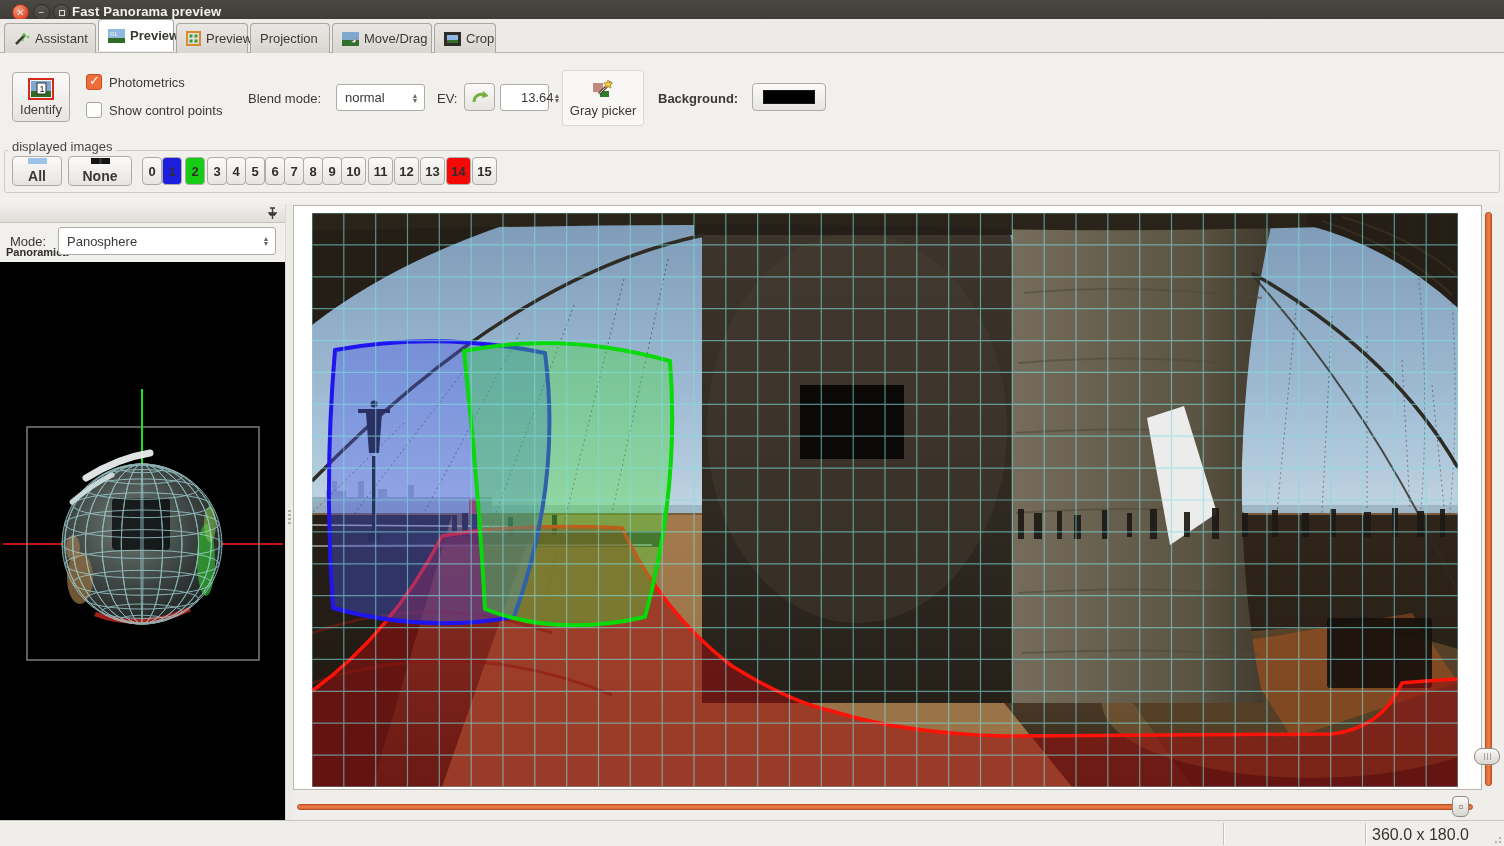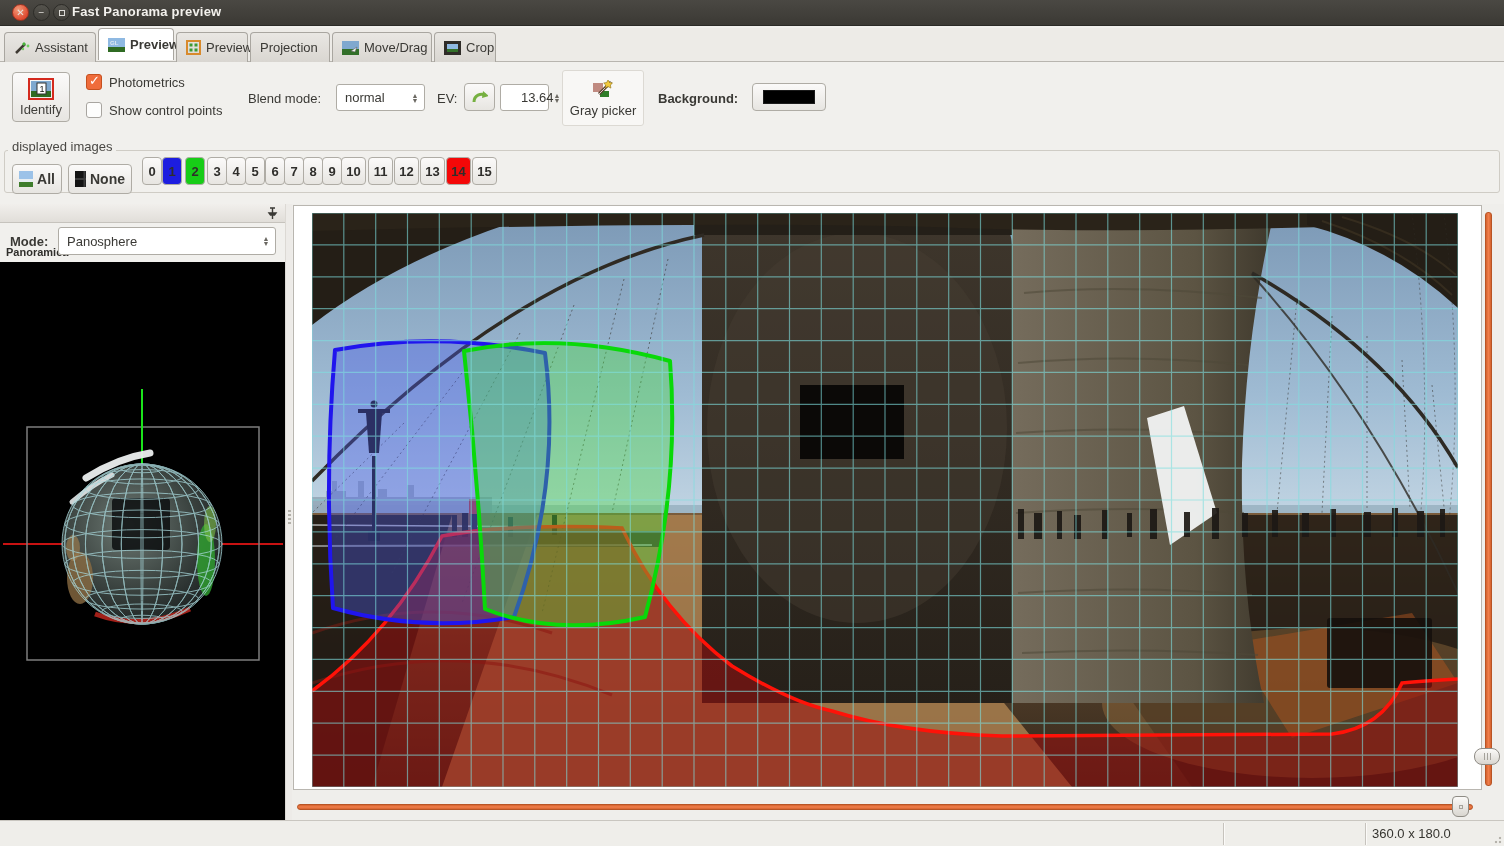--- a/index.html
+++ b/index.html
@@ -11,21 +11,21 @@
     background:linear-gradient(#4A4843,#3B3934);border-bottom:1px solid #2B2A26;}
   .winbtn{position:absolute;top:4px;width:17px;height:17px;border-radius:50%;font-size:10px;
     display:flex;align-items:center;justify-content:center;color:#E6E4E0;}
   .winbtn.close{left:12px;background:radial-gradient(circle at 35% 30%,#F29A78,#DF4B32 70%);border:1px solid #9E3220;}
   .winbtn.min,.winbtn.max{background:linear-gradient(#55534D,#413F3A);border:1px solid #2C2B27;}
   .winbtn.min{left:33px;} .winbtn.max{left:53px;}
   .winbtn .sq{width:6px;height:6px;border:1.5px solid #DDDBD7;}
   .wintitle{position:absolute;left:72px;top:4px;font-size:13px;font-weight:bold;color:#F3F1ED;letter-spacing:.2px;text-align:right;}
 
   
-  .tabbar{position:absolute;left:0;top:28px;width:1504px;height:34px;background:#EDEBE7;
+  .tabbar{position:absolute;left:0;top:19px;width:1504px;height:34px;background:#EDEBE7;
     border-bottom:1px solid #B8B5AF;}
   .tab{position:absolute;top:4px;height:30px;background:linear-gradient(#E9E7E3,#D9D6D1);
     border:1px solid #A9A6A0;border-bottom:none;border-radius:4px 4px 0 0;
     display:flex;align-items:center;gap:5px;padding:0 9px;font-size:13px;color:#3A3935;}
   .tab.active{top:0;height:32px;background:#FFFFFF;font-weight:bold;}
   .ticon{display:inline-block;flex:0 0 auto;}
 
   
   .toolbar{position:absolute;left:0;top:60px;width:1504px;height:88px;}
   .btn{background:linear-gradient(#FBFAF9,#E7E5E1);border:1px solid #AFACA5;border-radius:4px;color:#3F3E3A;}
@@ -44,34 +44,34 @@
   .evbtn{position:absolute;left:464px;top:23px;width:31px;height:28px;display:flex;align-items:center;justify-content:center;}
   .graypicker{position:absolute;left:562px;top:10px;width:82px;height:56px;background:#F8F7F5;
     border:1px solid #DCD9D3;border-radius:3px;display:flex;flex-direction:column;align-items:center;
     justify-content:center;font-size:13px;color:#3A3935;gap:2px;}
   .bgbtn{position:absolute;left:752px;top:23px;width:74px;height:28px;display:flex;align-items:center;justify-content:center;}
   .bgswatch{width:52px;height:14px;background:#000;border:1px solid #1B1B1B;}
 
   
   .di-box{position:absolute;left:4px;top:150px;width:1496px;height:43px;border:1px solid #CFCCC5;border-radius:3px;}
   .di-legend{position:absolute;left:8px;top:139px;font-size:13px;color:#4A4844;background:#F1F0ED;padding:0 4px;}
-  .di-btn{position:absolute;top:164px;height:30px;display:flex;align-items:center;justify-content:center;
-    gap:4px;font-size:14px;font-weight:bold;color:#3A3935;}
+  .di-btn{position:absolute;top:156px;height:30px;display:flex;align-items:center;justify-content:center;
+    gap:4px;font-size:14px;font-weight:bold;color:#3A3935;flex-direction:column;}
   .num-btn{position:absolute;top:157px;height:28px;border:1px solid #AFACA5;border-radius:4px;
     background:linear-gradient(#FBFAF9,#E7E5E1);font-size:13px;font-weight:bold;color:#2F2E2B;
     display:flex;align-items:center;justify-content:center;padding:0;}
 
   
   .pano-panel{position:absolute;left:0;top:204px;width:285px;height:616px;background:#F1F0ED;}
   .pano-header{position:absolute;left:0;top:0;width:285px;height:19px;
     background:linear-gradient(#F1EFEC,#E1DED9);border-bottom:1px solid #C6C3BD;}
   .pano-header .t{position:absolute;left:6px;top:3px;font-size:11px;font-weight:bold;color:#2F2E2B;margin-top:39px;}
   .pin{position:absolute;right:7px;top:3px;}
   .mode-row{position:absolute;left:0;top:19px;width:285px;height:39px;}
-  .mode-label{position:absolute;left:10px;top:11px;font-size:13px;color:#3A3935;font-weight:bold;}
+  .mode-label{position:absolute;left:10px;top:11px;font-size:13px;color:#3A3935;}
   .sphere-area{position:absolute;left:0;top:58px;width:285px;height:558px;background:#000;}
 
   
   .splitter{position:absolute;left:285px;top:204px;width:7px;height:616px;background:#EDEBE8;border-left:1px solid #DCD9D4;}
   .splitter .grip{position:absolute;left:2px;top:306px;width:3px;height:14px;
     background:repeating-linear-gradient(#B3B0A9 0 2px,transparent 2px 4px);}
 
   
   .main-panel{position:absolute;left:292px;top:204px;width:1212px;height:616px;background:#EFEEEB;}
   .canvas-frame{position:absolute;left:1px;top:1px;width:1189px;height:585px;background:#FFFFFF;border:1px solid #B9B6B0;}
@@ -85,21 +85,21 @@
     background:linear-gradient(#D4622E,#F07E4B 50%,#D4622E);border:1px solid #B85425;}
   .hslider-handle{position:absolute;left:1160px;top:592px;width:17px;height:21px;border-radius:4px 4px 6px 6px;
     background:linear-gradient(#FBFAF8,#D9D6D0);border:1px solid #8F8C85;display:flex;align-items:center;justify-content:center;}
   .hslider-handle i{display:block;width:4px;height:4px;border:1px solid #A5A29B;background:#E8E6E1;}
 
   
   .statusbar{position:absolute;left:0;top:820px;width:1504px;height:26px;background:#EFEEEA;
     border-top:1px solid #C9C6C0;}
   .statusbar .msg{position:absolute;left:7px;top:5px;font-size:13px;color:#35342F;}
   .sb-div{position:absolute;top:2px;width:1px;height:22px;background:#C6C3BD;box-shadow:1px 0 0 #FBFAF8;}
-  .sb-dims{position:absolute;left:1372px;top:5px;font-size:13px;color:#35342F;}
+  .sb-dims{position:absolute;left:1372px;top:5px;font-size:16px;color:#35342F;}
   .resize-grip{position:absolute;right:2px;bottom:2px;width:12px;height:12px;
     background:
      radial-gradient(circle at 10px 10px,#B5B2AB 1.2px,transparent 1.6px),
      radial-gradient(circle at 6px 10px,#B5B2AB 1.2px,transparent 1.6px),
      radial-gradient(circle at 10px 6px,#B5B2AB 1.2px,transparent 1.6px);}
 </style>
 </head>
 <body>
 
 <div class="window">

